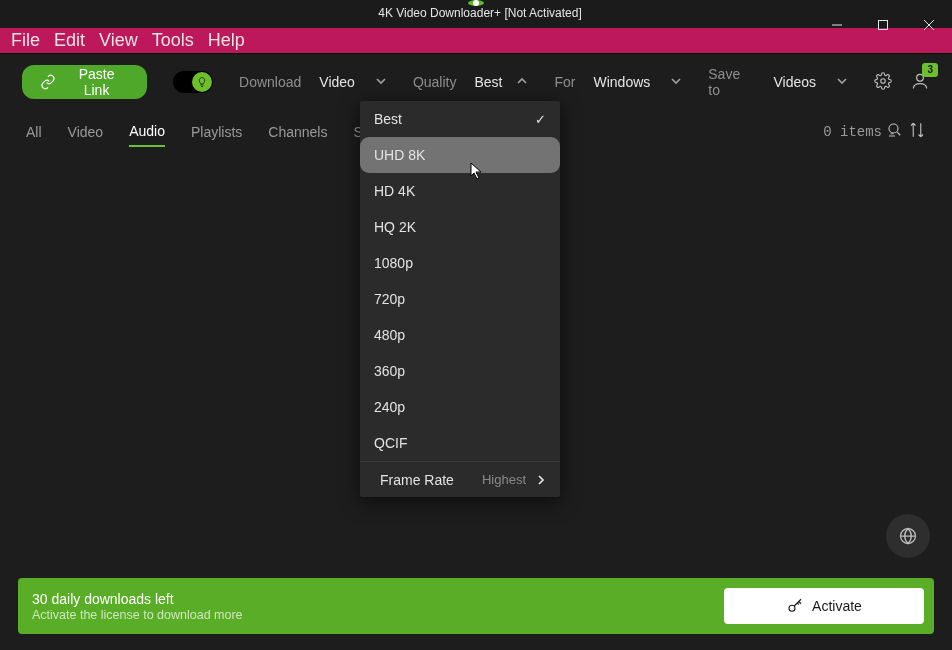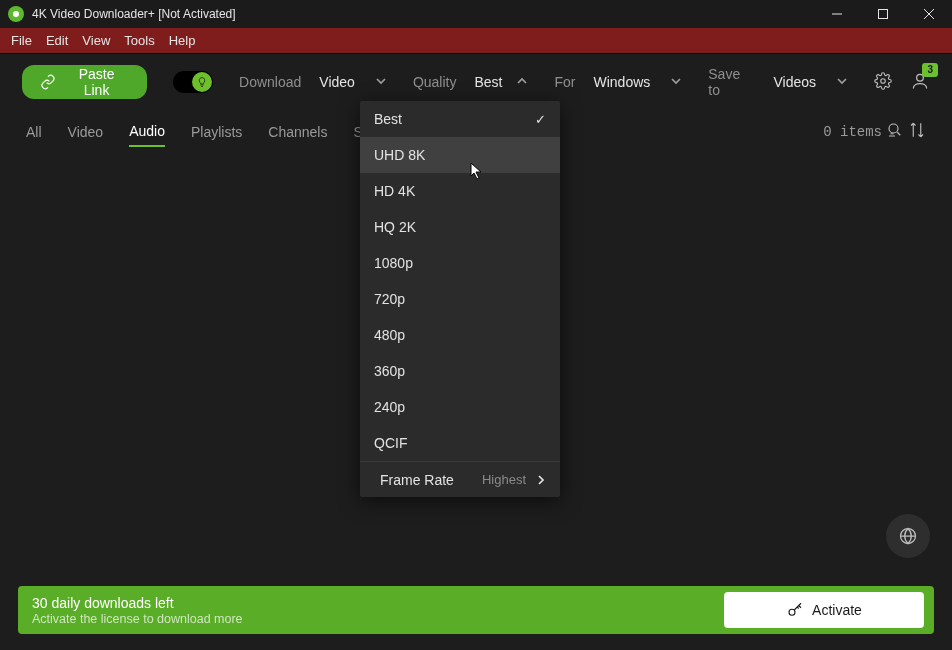--- a/index.html
+++ b/index.html
@@ -14,20 +14,21 @@
 
   
   .title-bar {
     height: 28px;
     background: #1b1b1b;
     display: flex;
     align-items: center;
     padding-left: 8px;
     color: #e5e5e5;
     font-size: 12px;
+    flex-direction: column;
   }
   .title-bar .app-icon {
     width: 16px; height: 16px;
     border-radius: 50%;
     background: #5cb82c;
     display: inline-flex;
     align-items: center;
     justify-content: center;
     margin-right: 8px;
   }
@@ -46,26 +47,26 @@
   .win-ctrl {
     width: 46px;
     display:flex;align-items:center;justify-content:center;
     color:#e5e5e5;
   }
   .win-ctrl svg { width:10px;height:10px;stroke:#e5e5e5;fill:none;stroke-width:1; }
 
   
   .menu-bar {
     height: 26px;
-    background:#7f1d1d;
+    background:#be185d;
     border-bottom:1px solid #000;
     display:flex;
     align-items:center;
     padding-left:4px;
-    font-size:13px;
+    font-size:18px;
     color:#e5e5e5;
   }
   .menu-item { padding:2px 7px; cursor:default; }
 
   
   .toolbar {
     height:56px;
     background:#1d1d1d;
     display:flex;
     align-items:center;
@@ -169,21 +170,21 @@
     align-items:center;
     padding:0 14px;
     color:#e3e3e3;
   }
   .dd-item.checked::after {
     content:"✓";
     margin-left:auto;
     color:#e3e3e3;
     font-size:13px;
   }
-  .dd-item.hover { background:#404040; }
+  .dd-item.hover { background:#737373;border-radius:9px; }
   .dd-item.submenu { border-top:1px solid #3a3a3a;padding-left:20px; }
   .dd-item.submenu .sub-val { margin-left:auto; color:#8a8a8a; font-size:13px;}
   .dd-item.submenu .chev-r svg {width:10px;height:10px;stroke:#e3e3e3;fill:none;stroke-width:1.7;margin-left:10px;}
 
   .cursor {
     position:absolute;
     left:470px; top:162px;
     z-index:60;
     pointer-events:none;
   }
@@ -198,21 +199,21 @@
     border-radius:50%;
     background:#2e2e2e;
     display:flex;align-items:center;justify-content:center;
   }
   .globe-fab svg{width:20px;height:20px;stroke:#bfbfbf;fill:none;stroke-width:1.5;}
 
   
   .banner {
     position:absolute;
     left:18px; right:18px; bottom:16px;
-    height:48px;
+    height:56px;
     background:#5aad26;
     border-radius:4px;
     display:flex;
     align-items:center;
     padding:0 10px 0 14px;
     color:#fff;
   }
   .banner-text .line1 { font-size:14px; color:#fff; }
   .banner-text .line2 { font-size:12.5px; color:rgba(255,255,255,.7); margin-top:1px;}
   .activate-btn {

